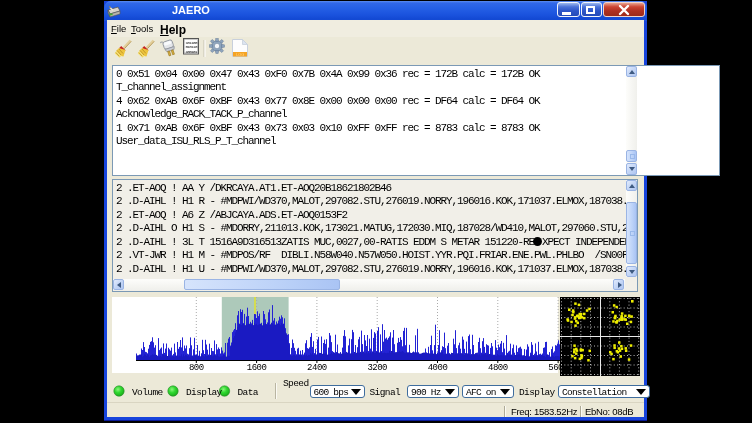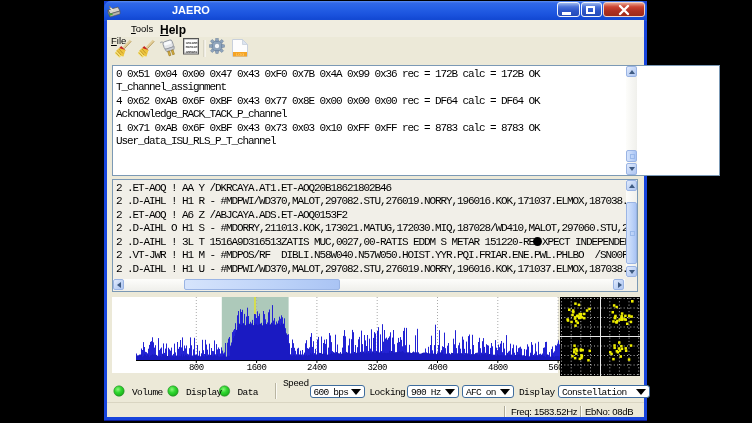--- a/index.html
+++ b/index.html
@@ -37,21 +37,21 @@
   <div class="abs" style="left:4px; top:3px; width:9px; height:8px; border:2px solid #fff;"></div>
 </div>
 <div class="abs" style="left:603px; top:2px; width:42px; height:15px; border-radius:3px; border:1px solid #f0d4cc;
   background:linear-gradient(180deg,#e8a28e 0%,#cc4432 30%,#b03020 60%,#9c2a1a 100%);">
   <svg class="abs" style="left:13px; top:1px;" width="14" height="12" viewBox="0 0 14 12">
     <path d="M3,2 L11,10 M11,2 L3,10" stroke="#fff" stroke-width="2.4" stroke-linecap="round"></path>
   </svg>
 </div>
 
 <div class="abs" style="left:107px; top:20px; width:537px; height:17px; background:#f0ede0;"></div>
-<div class="abs" style="left:111px; top:35px; font-size:9.5px; color:#000;"><u>F</u>ile</div>
+<div class="abs" style="left:111px; top:23px; font-size:9.5px; color:#000;"><u>F</u>ile</div>
 <div class="abs" style="left:131px; top:23px; font-size:9.5px; color:#000;"><u>T</u>ools</div>
 <div class="abs" style="left:160px; top:23px; font-size:12px; color:#000;font-weight:bold;"><u>H</u>elp</div>
 
 <svg class="abs" style="left:107px; top:37px;" width="160" height="24" viewBox="0 0 160 24">
   <defs>
     <g id="broom">
       <line x1="16.5" y1="1.5" x2="9.5" y2="9" stroke="#e3cf9a" stroke-width="2.4"></line>
       <line x1="16.5" y1="1.5" x2="9.5" y2="9" stroke="#a8873f" stroke-width="0.7" transform="translate(0.8,0.8)"></line>
       <polygon points="7.2,7 11.5,11.3 9.3,13.5 5,9.2" fill="#c42121"></polygon>
       <polygon points="2.5,11.5 5,9 11.5,11 9.5,17.5 4.5,16.5" fill="#edc53e"></polygon>
@@ -314,21 +314,21 @@
 <div class="mono abs" style="left:132px; top:386.5px; font-size:9.5px; letter-spacing:-0.6px; color:#000;">Volume</div>
 <div class="mono abs" style="left:186px; top:386.5px; font-size:9.5px; letter-spacing:-0.6px; color:#000;">Display</div>
 <div class="mono abs" style="left:237.5px; top:386.5px; font-size:9.5px; letter-spacing:-0.6px; color:#000;">Data</div>
 <div class="abs" style="left:275px; top:383px; width:1px; height:16px; background:#b9b5a2;"></div>
 <div class="abs" style="left:276px; top:383px; width:1px; height:16px; background:#fbfaf4;"></div>
 <div class="mono abs" style="left:283px; top:378px; font-size:9.5px; letter-spacing:-0.6px; color:#000;">Speed</div>
 <div class="combo abs" style="left:309.5px; width:55.5px;">
     <span>600 bps</span>
     <i></i>
   </div>
-<div class="mono abs" style="left:369.5px; top:386.5px; font-size:9.5px; letter-spacing:-0.6px; color:#000;">Locking</div>
+<div class="mono abs" style="left:369.5px; top:386.5px; font-size:9.5px; letter-spacing:-0.6px; color:#000;">Signal</div>
 <div class="combo abs" style="left:407px; width:52px;">
     <span>900 Hz</span>
     <i></i>
   </div>
 <div class="combo abs" style="left:462px; width:52px;">
     <span>AFC on</span>
     <i></i>
   </div>
 <div class="mono abs" style="left:519px; top:386.5px; font-size:9.5px; letter-spacing:-0.6px; color:#000;">Display</div>
 <div class="combo abs" style="left:558px; width:92px;">

